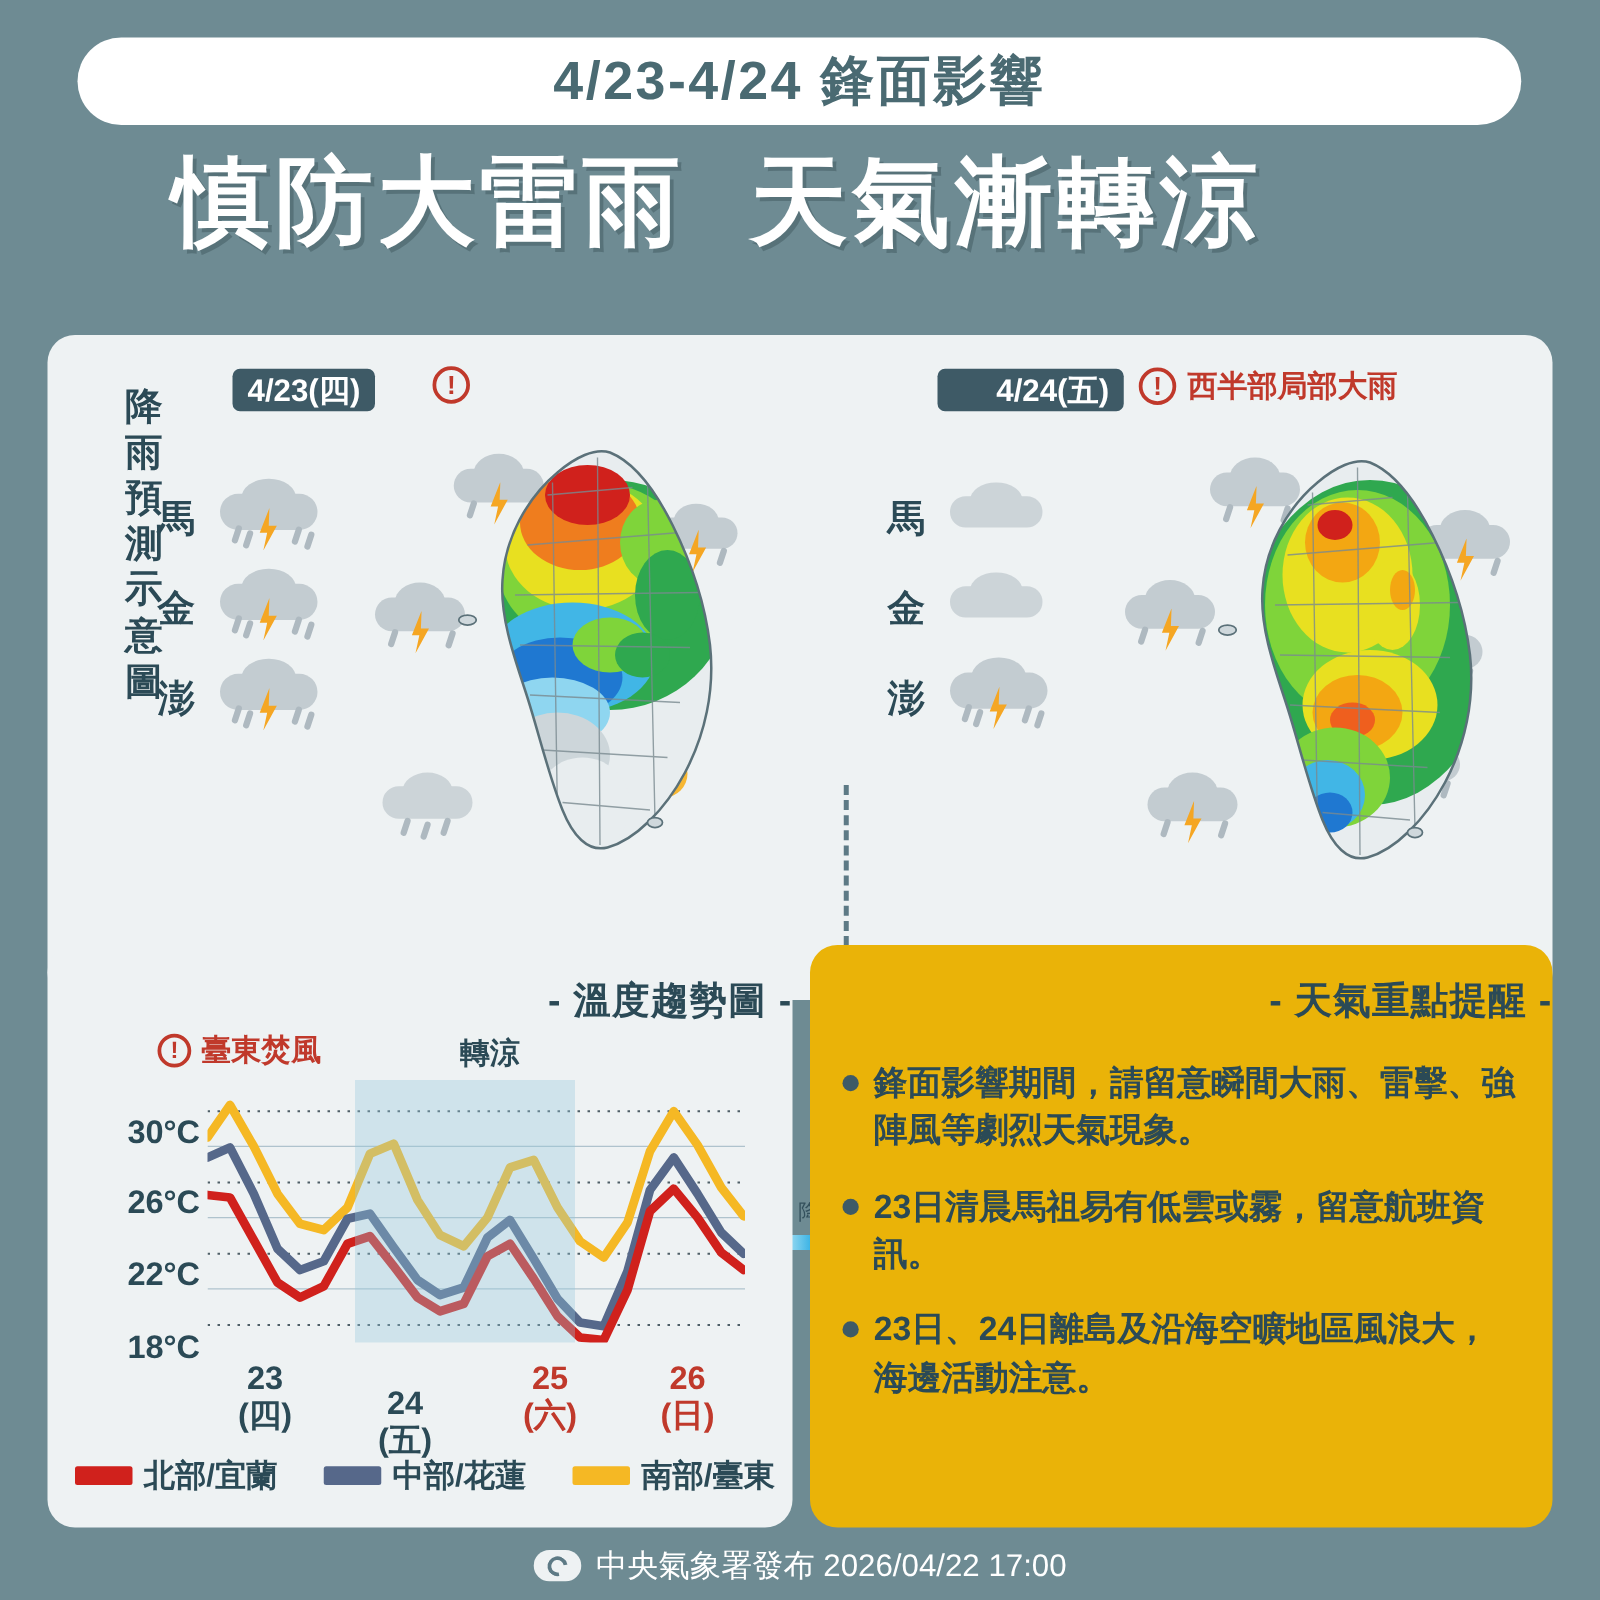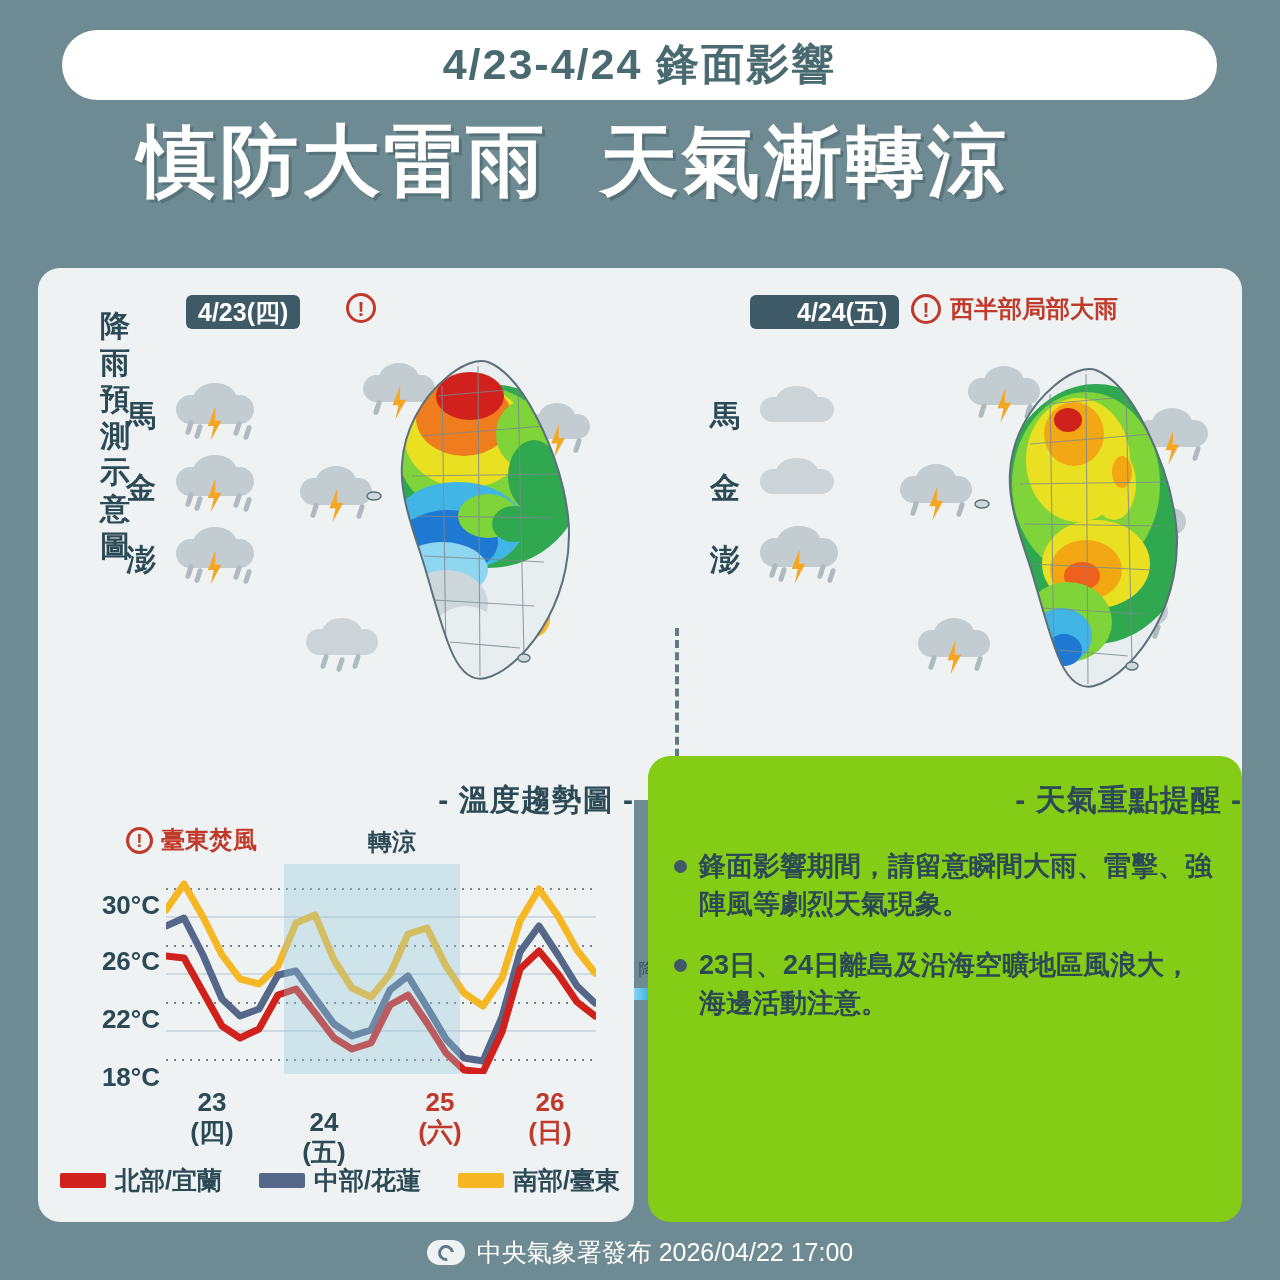--- a/index.html
+++ b/index.html
@@ -139,21 +139,21 @@
     position:absolute; left:22px; top:408px; width:560px;
     display:flex; align-items:center; justify-content:space-between;
   }
   .lk { display:flex; align-items:center; gap:9px; }
   .lk .sw { width:46px; height:15px; border-radius:2px; }
   .lk span { font-size:25px; color:#2b4a56; font-weight:bold; }
 
   
   .notes-panel {
     position:absolute; left:648px; top:756px; width:594px; height:466px;
-    background:#84cc16; border-radius:22px;
+    background:#eab308; border-radius:22px;
   }
   .note-list { margin:26px 30px 0 26px; }
   .note-item { display:flex; gap:12px; margin-bottom:22px; }
   .note-dot {
     flex:0 0 auto; width:13px; height:13px; border-radius:50%;
     background:#3e5a66; margin-top:13px;
   }
   .note-text { font-size:27px; line-height:1.42; color:#2b4a56; font-weight:bold; }
 
   
@@ -525,20 +525,24 @@
 
   <div class="notes-panel">
     <div class="panel-title">- 天氣重點提醒 -</div>
     <div class="note-list">
       <div class="note-item">
         <div class="note-dot"></div>
         <div class="note-text">鋒面影響期間，請留意瞬間大雨、雷擊、強陣風等劇烈天氣現象。</div>
       </div>
       <div class="note-item">
         <div class="note-dot"></div>
+        <div class="note-text">23日清晨馬祖易有低雲或霧，留意航班資訊。</div>
+      </div>
+      <div class="note-item">
+        <div class="note-dot"></div>
         <div class="note-text">23日、24日離島及沿海空曠地區風浪大，海邊活動注意。</div>
       </div>
     </div>
   </div>
 
   <div class="footer">
     <div class="fico">
         <i></i>
       </div>
     <span>中央氣象署發布 2026/04/22 17:00</span>

